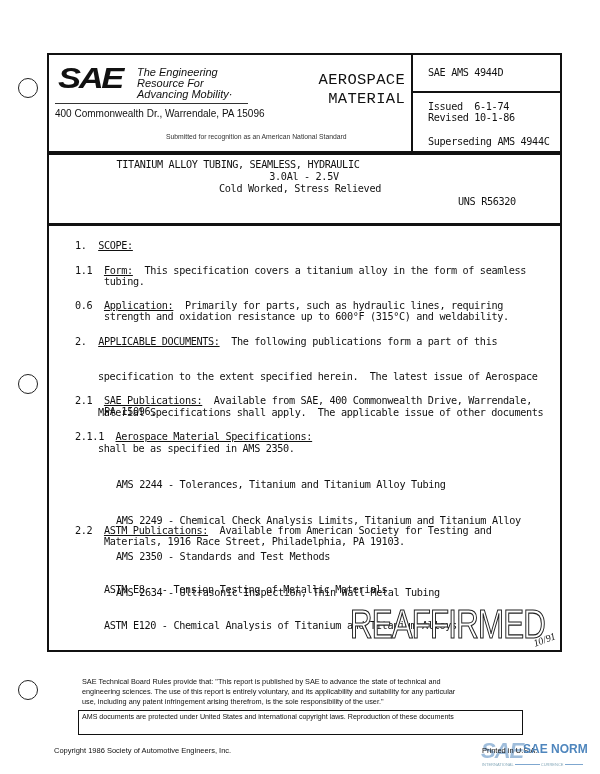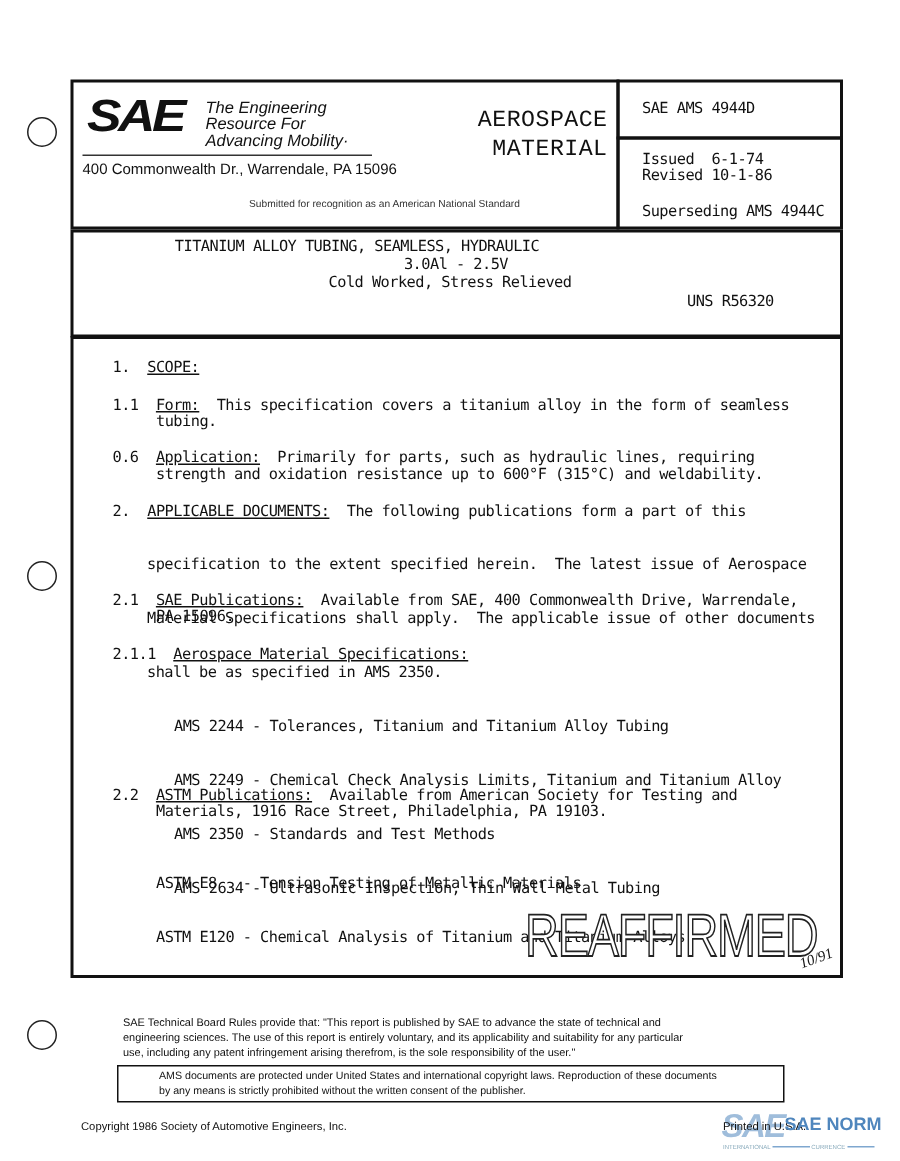--- a/index.html
+++ b/index.html
@@ -99,23 +99,22 @@
 <div class="abs reaffirmed" style="left:350px; top:604px;">REAFFIRMED</div>
 <div class="abs reaff-date" style="left:533px; top:634px;">10/91</div>
 
 <div class="abs rules" style="left:82px; top:677px; width:460px;">
   <div>SAE Technical Board Rules provide that: "This report is published by SAE to advance the state of technical and</div>
   <div>engineering sciences. The use of this report is entirely voluntary, and its applicability and suitability for any particular</div>
   <div>use, including any patent infringement arising therefrom, is the sole responsibility of the user."</div>
 </div>
 
 <div class="frame" style="left:78px; top:710px; width:445px; height:25px; border-width:1.5px;"></div>
-<div class="abs rules" style="left:82px; top:712px; width:440px; font-size:7.1px;margin-left:24px;">
+<div class="abs rules" style="left:82px; top:712px; width:440px; font-size:7.1px;">
   <div>AMS documents are protected under United States and international copyright laws. Reproduction of these documents</div>
-  <div>by any means is strictly prohibited without the written consent of the publisher.</div>
 </div>
 
 <div class="abs footer-text" style="left:54px; top:746px;">Copyright  1986  Society of Automotive Engineers, Inc.</div>
 
 <div class="abs wm-logo" style="left:481px; top:738px; opacity:0.75;">SAE</div>
 <div class="abs footer-text" style="left:482px; top:746px; color:#111;">Printed in U.S.A.</div>
 <div class="abs wm-norm" style="left:523px; top:742px;">SAE NORM</div>
 <div class="abs" style="left:482px; top:762px; font-family:'Liberation Sans', sans-serif; font-size:4px; color:#8ab;"><span>INTERNATIONAL</span> <span style="display:inline-block; width:25px; border-top:1px solid #7fa7cf; vertical-align:middle;"></span> <span>CURRENCE</span> <span style="display:inline-block; width:18px; border-top:1px solid #7fa7cf; vertical-align:middle;"></span></div>
 
 </body></html>

